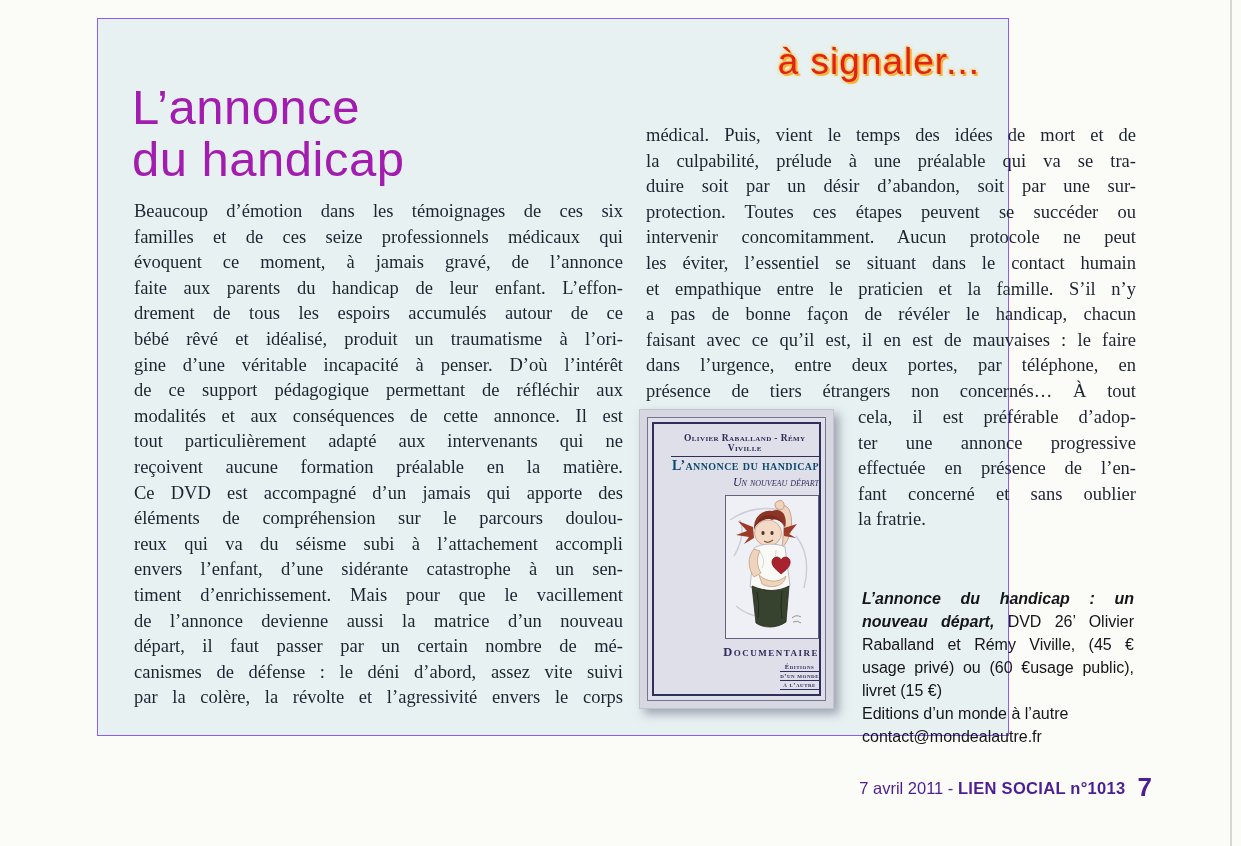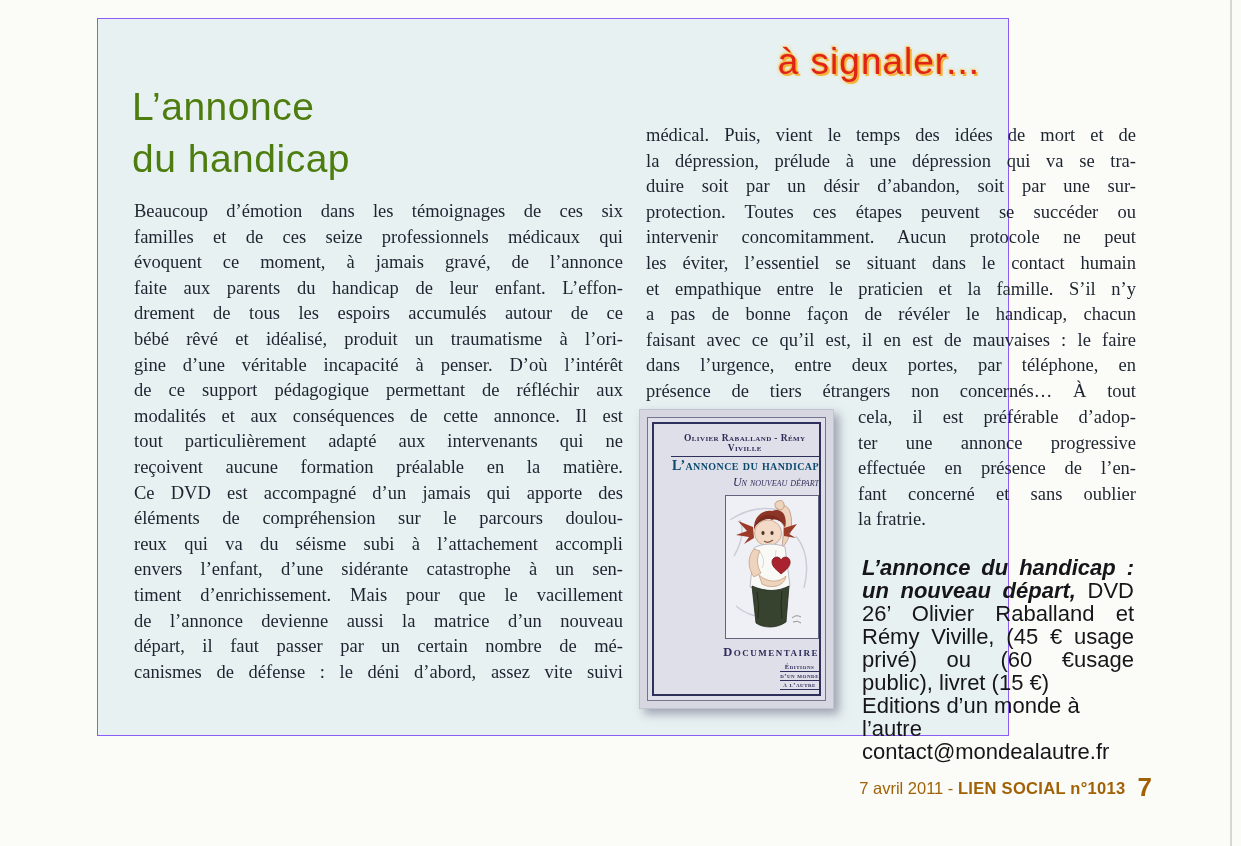--- a/index.html
+++ b/index.html
@@ -21,22 +21,22 @@
   .section-label {
     position:absolute; top:22px; right:28px;
     font-family:"Liberation Sans", sans-serif;
     font-size:37px; letter-spacing:1px; color:#e02317;
     text-shadow:2px 2px 0 rgba(247,170,30,.85), -1px -1px 0 rgba(247,170,30,.55), 0 0 4px rgba(255,195,45,.9);
   }
 
   .headline {
     position:absolute; left:34px; top:62px;
     font-family:"Liberation Sans", sans-serif;
-    font-size:39px; line-height:52px; font-weight:400;
-    color:#4d7c0f; letter-spacing:.5px;
+    font-size:49px; line-height:52px; font-weight:400;
+    color:#a21caf; letter-spacing:.5px;
   }
 
   .bodycol { position:absolute; font-size:18.5px; line-height:25.6px; }
   .col-left  { left:36px;  top:180px; width:489px; }
   .col-right { left:548px; top:104px; width:490px; }
   .col-wrap  { left:760px; top:386px; width:278px; }
   .bodycol .line { text-align:justify; text-align-last:justify; white-space:normal; }
   .bodycol .line.no-just { text-align-last:left; }
 
   
@@ -58,31 +58,31 @@
   }
   .dvd-title { margin-top:1px; font-weight:bold; font-size:14px; letter-spacing:.4px; color:#0c4a6e; }
   .dvd-subtitle { margin-top:1px; font-weight:normal; font-style:italic; font-size:12px; }
   .dvd-illo { margin-top:5px; width:94px; height:144px; border:1px solid #62627c; background:#eff0f5; }
   .dvd-genre { margin-top:6px; font-weight:bold; font-size:12.5px; letter-spacing:1.5px; }
   .dvd-pub { margin-top:3px; font-weight:bold; font-size:6.5px; line-height:8px; letter-spacing:.5px; }
   .dvd-pub div { border-bottom:.5px solid #2f2f5c; }
 
   
   .caption {
-    position:absolute; left:764px; top:537px; width:272px;
+    position:absolute; left:764px; top:568px; width:272px;
     font-family:"Liberation Sans", sans-serif;
-    font-size:22px; line-height:23px; color:#15151a;
+    font-size:16px; line-height:23px; color:#15151a;
   }
   .caption .lead { text-align:justify; }
   .caption .bi { font-weight:bold; font-style:italic; }
 
   
   .footer {
     position:absolute; top:772px; left:0; right:89px; text-align:right;
-    font-family:"Liberation Sans", sans-serif; font-size:16.5px; color:#a16207;
+    font-family:"Liberation Sans", sans-serif; font-size:16.5px; color:#4c1d95;
   }
   .footer .mag { font-weight:bold; letter-spacing:.3px; }
   .footer .pageno { font-weight:bold; font-size:26px; margin-left:12px; vertical-align:-2px; }
 
   
   .edge-line { position:absolute; top:0; bottom:0; left:1230px; width:2px; background:rgba(130,130,130,.3); }
   .bottom-strip {
     position:absolute; bottom:0; left:28px; width:1055px; height:3px; opacity:.9;
     background:linear-gradient(to right,#23231f 0%,#32322e 15%,#7e7e78 28%,#c6c6c0 42%,#a9a9a3 55%,#d6d6d0 72%,#c2c2bc 86%,#ececе6 100%);
   }
@@ -114,25 +114,26 @@
         <div class="line">tout particulièrement adapté aux intervenants qui ne</div>
         <div class="line">reçoivent aucune formation préalable en la matière.</div>
         <div class="line">Ce DVD est accompagné d’un jamais qui apporte des</div>
         <div class="line">éléments de compréhension sur le parcours doulou-</div>
         <div class="line">reux qui va du séisme subi à l’attachement accompli</div>
         <div class="line">envers l’enfant, d’une sidérante catastrophe à un sen-</div>
         <div class="line">timent d’enrichissement. Mais pour que le vacillement</div>
         <div class="line">de l’annonce devienne aussi la matrice d’un nouveau</div>
         <div class="line">départ, il faut passer par un certain nombre de mé-</div>
         <div class="line">canismes de défense : le déni d’abord, assez vite suivi</div>
+        <div class="line">par la colère, la révolte et l’agressivité envers le corps</div>
       </div>
 
     <div class="bodycol col-right">
         <div class="line">médical. Puis, vient le temps des idées de mort et de</div>
-        <div class="line">la dépression, prélude à une dépression qui va se tra-</div>
+        <div class="line">la culpabilité, prélude à une préalable qui va se tra-</div>
         <div class="line">duire soit par un désir d’abandon, soit par une sur-</div>
         <div class="line">protection. Toutes ces étapes peuvent se succéder ou</div>
         <div class="line">intervenir concomitamment. Aucun protocole ne peut</div>
         <div class="line">les éviter, l’essentiel se situant dans le contact humain</div>
         <div class="line">et empathique entre le praticien et la famille. S’il n’y</div>
         <div class="line">a pas de bonne façon de révéler le handicap, chacun</div>
         <div class="line">faisant avec ce qu’il est, il en est de mauvaises : le faire</div>
         <div class="line">dans l’urgence, entre deux portes, par téléphone, en</div>
         <div class="line">présence de tiers étrangers non concernés… À tout</div>
       </div>

